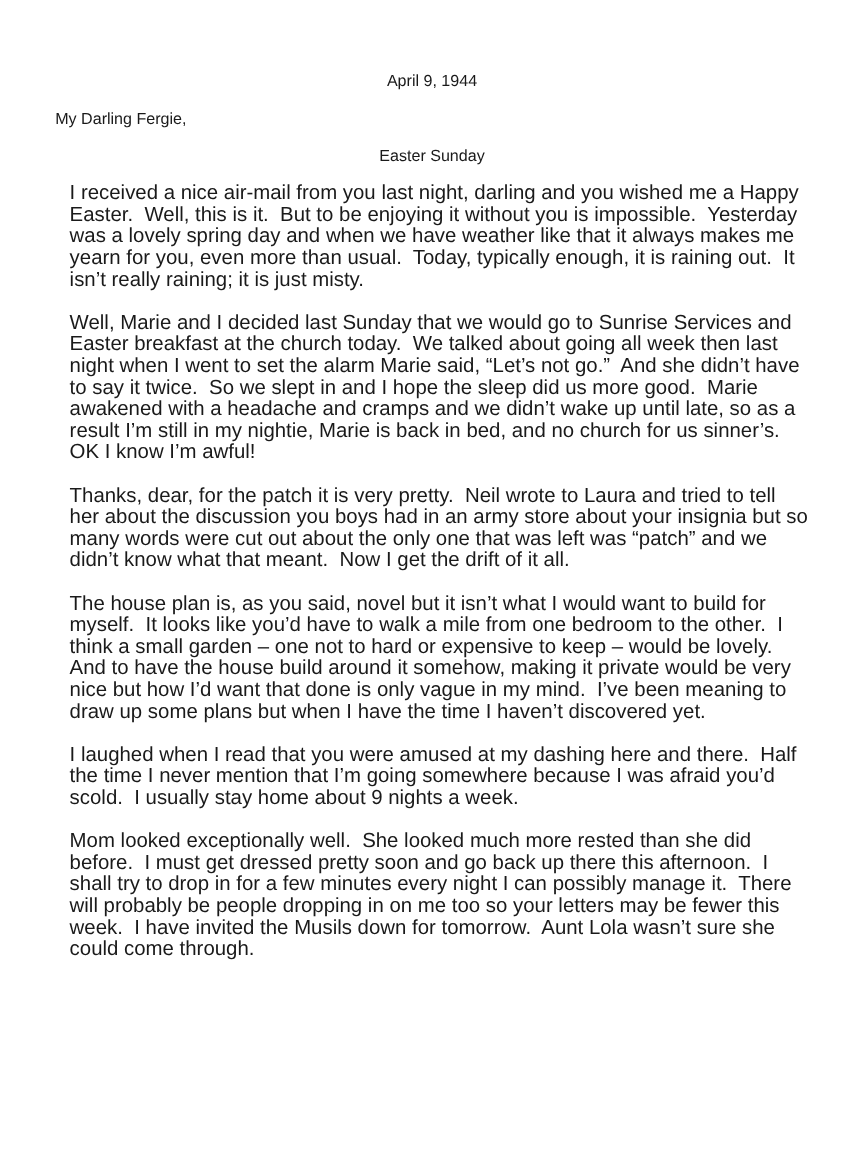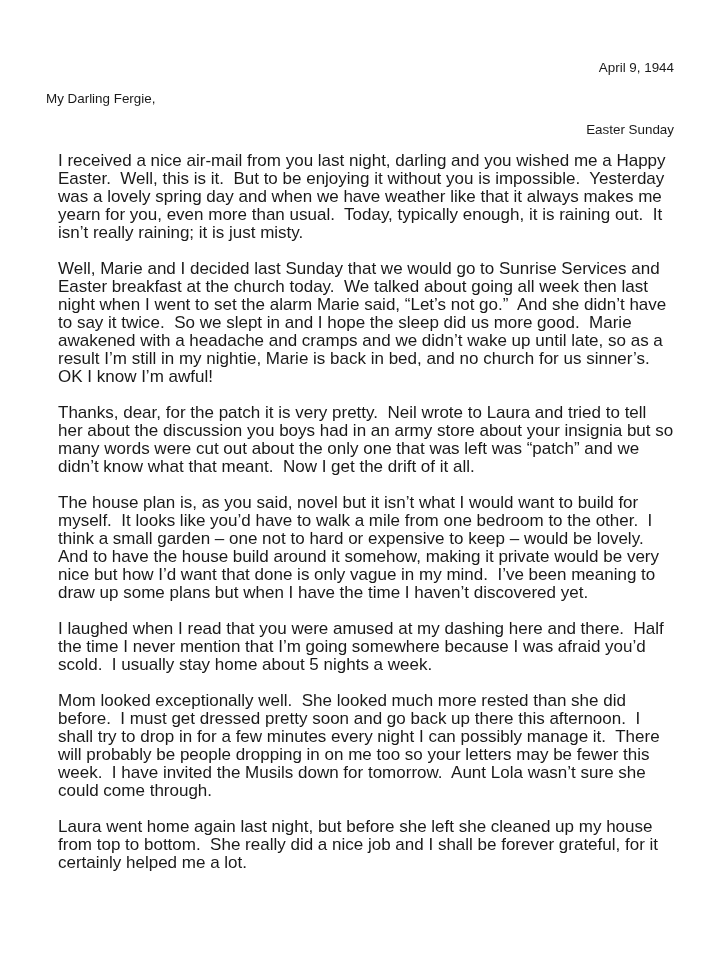--- a/index.html
+++ b/index.html
@@ -22,21 +22,21 @@
     background: #ffffff;
     overflow: hidden;
   }
   .line {
     font-size: 13.4px;
     line-height: 18px;
     white-space: pre-wrap;
     margin: 0 0 13px 0;
   }
   .right {
-    text-align: right;
+    text-align: center;
   }
   p.para {
     margin: 0 0 18px 12px;
     font-size: 17px;
     line-height: 18px;
     white-space: pre-wrap;
   }
   .u {
   }
 </style>
@@ -52,20 +52,19 @@
   <div class="line right">Easter Sunday</div>
 
   <p class="para">I received a nice air-mail from you last night, darling and you wished me a Happy Easter.  Well, this is it.  But to be enjoying it without you is impossible.  Yesterday was a lovely spring day and when we have weather like that it always makes me yearn for you, even more than usual.  Today, typically enough, it is raining out.  It isn’t really raining; it is just misty.</p>
 
   <p class="para"><span>Well, Marie and I decided last Sunday that we would go to Sunrise Services and Easter breakfast at the church today.  We talked about going all week then last night when I went to set the alarm Marie said, “Let’s not go.”  And she didn’t have to say it twice.  So we slept in and I hope the sleep did us more good.  Marie awakened with a headache and cramps and we didn’t wake up until late, so as a result I’m still in my nightie, Marie is back in bed, and no church for us sinner’s.  OK I know I’m </span><span class="u">awful</span><span>!</span></p>
 
   <p class="para">Thanks, dear, for the patch it is very pretty.  Neil wrote to Laura and tried to tell her about the discussion you boys had in an army store about your insignia but so many words were cut out about the only one that was left was “patch” and we didn’t know what that meant.  Now I get the drift of it all.</p>
 
   <p class="para">The house plan is, as you said, novel but it isn’t what I would want to build for myself.  It looks like you’d have to walk a mile from one bedroom to the other.  I think a small garden – one not to hard or expensive to keep – would be lovely.  And to have the house build around it somehow, making it private would be very nice but how I’d want that done is only vague in my mind.  I’ve been meaning to draw up some plans but when I have the time I haven’t discovered yet.</p>
 
-  <p class="para">I laughed when I read that you were amused at my dashing here and there.  Half the time I never mention that I’m going somewhere because I was afraid you’d scold.  I usually stay home about 5 nights a week.</p>
+  <p class="para">I laughed when I read that you were amused at my dashing here and there.  Half the time I never mention that I’m going somewhere because I was afraid you’d scold.  I usually stay home about 9 nights a week.</p>
 
 
   <p class="para">Mom looked exceptionally well.  She looked much more rested than she did before.  I must get dressed pretty soon and go back up there this afternoon.  I shall try to drop in for a few minutes every night I can possibly manage it.  There will probably be people dropping in on me too so your letters may be fewer this week.  I have invited the Musils down for tomorrow.  Aunt Lola wasn’t sure she could come through.</p>
 
-  <p class="para">Laura went home again last night, but before she left she cleaned up my house from top to bottom.  She really did a nice job and I shall be forever grateful, for it certainly helped me a lot.</p>
 
 </div>
 
 </body></html>

